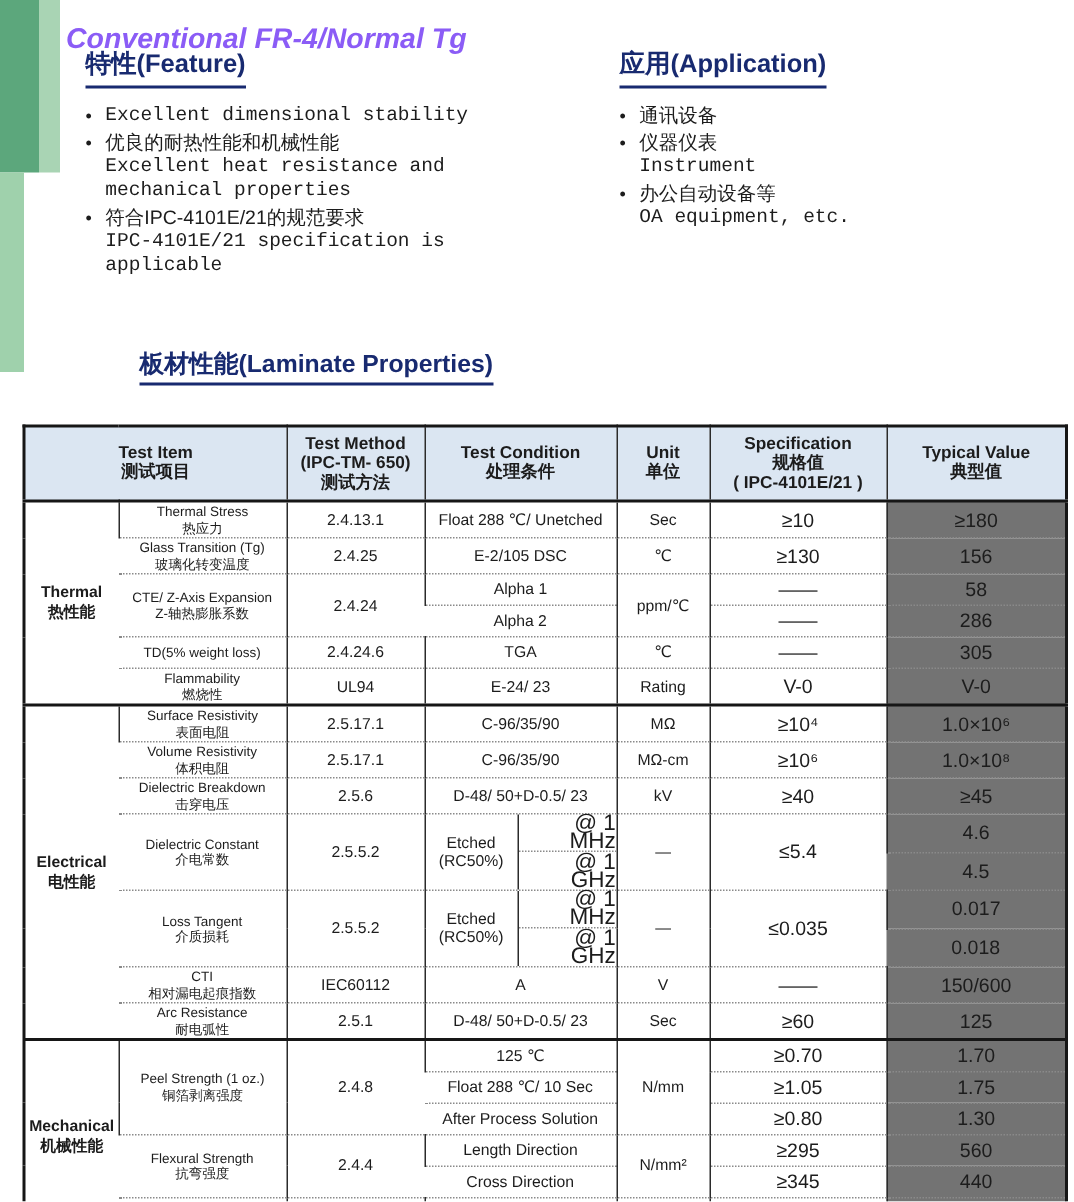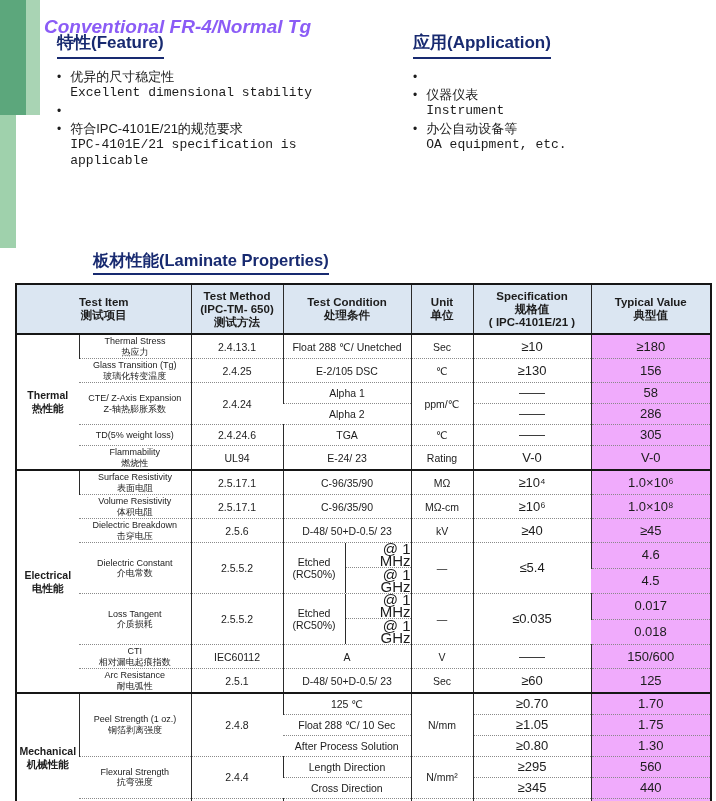--- a/index.html
+++ b/index.html
@@ -18,35 +18,35 @@
   .features-block { left:57px; width:330px; }
   .applications-block { left:413px; width:290px; }
   .block-heading { display:inline-block; font-size:17px; font-weight:700; color:#182a70; border-bottom:2px solid #182a70; padding-bottom:3px; }
   .bullet-list { margin-top:10px; }
   .bullet-item { display:flex; gap:9px; margin-bottom:2px; }
   .bullet-dot { font-size:12px; line-height:16px; color:#1c1c1c; }
   .bullet-text { font-size:13px; line-height:16px; }
   .bullet-text .zh { }
   .bullet-text .en { max-width:285px;font-family:Liberation Mono, monospace; }
 
-  .laminate-heading { position:absolute; left:93px; top:250px; }
+  .laminate-heading { position:absolute; left:93px; top:232px; }
   .laminate-heading span { display:inline-block; font-size:16.5px; font-weight:700; color:#182a70; border-bottom:2px solid #182a70; padding-bottom:1px; }
 
   
   table.props { position:absolute; left:15px; top:283px; width:695px; border-collapse:collapse; table-layout:fixed; border:2.5px solid #161616; }
   .props th, .props td { border-left:1.5px solid #2b2b2b; vertical-align:middle; text-align:center; padding:1px 2px; }
   .props th:first-child, .props td:first-child { border-left:none; }
   .props thead th { background:#dbe6f2; border-bottom:2.5px solid #161616; font-size:11.5px; font-weight:700; line-height:13px; white-space:pre-line; height:50px; }
   .props td { border-bottom:1px dotted #8a8a8a; height:21px; font-size:10.5px; line-height:12px; }
   .props tr.section-start td { border-top:2.5px solid #161616; }
   .pre { white-space:pre-line; }
   td.cat { font-weight:700; font-size:10.5px; line-height:13px; }
   td.item { font-size:9px; line-height:10.5px; }
   td.val { font-size:13px; line-height:14px; }
-  td.typ { background:#f0abfc; }
+  td.typ { background:#737373; }
   td.cond-split { padding:0; height:44px; }
   .split { display:grid; grid-template-columns:62px 1fr; width:100%; height:100%; }
   .split-left { grid-row:1 / span 2; border-right:1.5px solid #2b2b2b; display:flex; align-items:center; justify-content:center; white-space:pre-line; font-size:10.5px; line-height:12px; }
   .split-right { display:grid; grid-template-rows:1fr 1fr; }
   .split-cell { display:flex; align-items:center; padding-left:4px; font-size:15px;text-align:right; }
   .split-cell.first { border-bottom:1px dotted #8a8a8a; }
 </style>
 </head>
 <body>
 
@@ -56,43 +56,47 @@
   <div class="bar-c"></div>
 
   <div class="doc-title">Conventional FR-4/Normal Tg</div>
 
   <div class="col-block features-block">
     <span class="block-heading">特性(Feature)</span>
     <div class="bullet-list">
       <div class="bullet-item">
         <span class="bullet-dot">•</span>
         <div class="bullet-text">
-          <div class="zh">优异的尺寸稳定性</div>
           <div class="en">Excellent dimensional stability</div>
         </div>
       </div>
       <div class="bullet-item">
         <span class="bullet-dot">•</span>
+        <div class="bullet-text">
+          <div class="zh">优良的耐热性能和机械性能</div>
+          <div class="en">Excellent heat resistance and mechanical properties</div>
+        </div>
       </div>
       <div class="bullet-item">
         <span class="bullet-dot">•</span>
         <div class="bullet-text">
           <div class="zh">符合IPC-4101E/21的规范要求</div>
           <div class="en">IPC-4101E/21 specification is applicable</div>
         </div>
       </div>
     </div>
   </div>
 
   <div class="col-block applications-block">
     <span class="block-heading">应用(Application)</span>
     <div class="bullet-list">
       <div class="bullet-item">
         <span class="bullet-dot">•</span>
         <div class="bullet-text">
+          <div class="zh">通讯设备</div>
         </div>
       </div>
       <div class="bullet-item">
         <span class="bullet-dot">•</span>
         <div class="bullet-text">
           <div class="zh">仪器仪表</div>
           <div class="en">Instrument</div>
         </div>
       </div>
       <div class="bullet-item">

